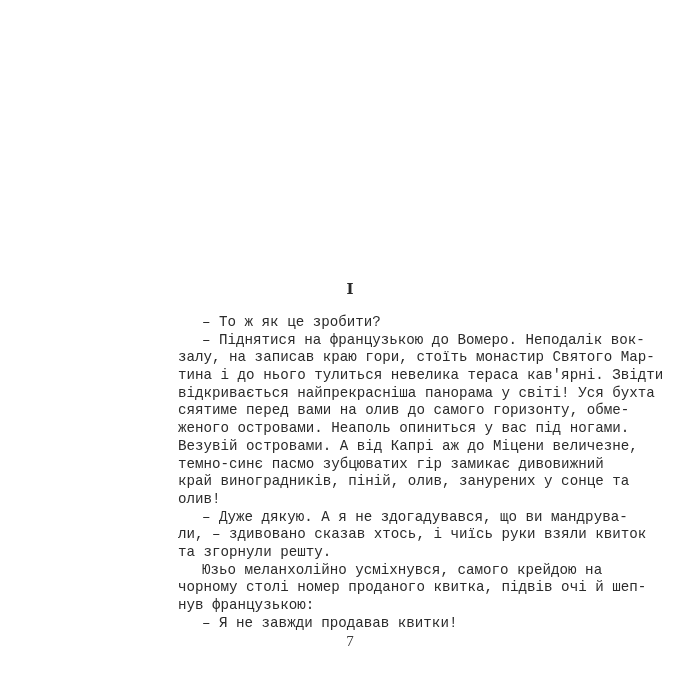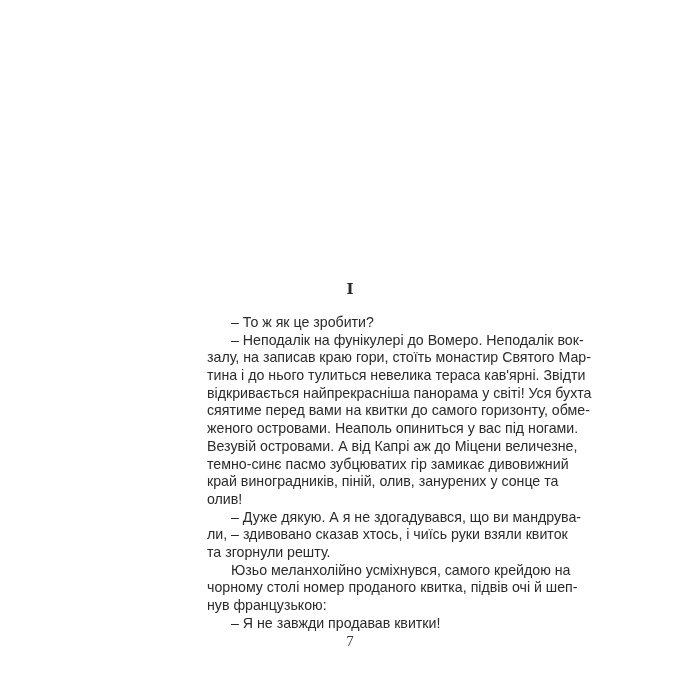--- a/index.html
+++ b/index.html
@@ -1,39 +1,39 @@
 <!DOCTYPE html>
 <html><head>
 <meta charset="utf-8">
 <style>
   html, body { margin:0; padding:0; }
   body { width:700px; height:700px; background:#ffffff; position:relative; overflow:hidden; }
   .page { position:absolute; left:0; top:0; width:700px; height:700px; background:#fff; }
   .chapter { position:absolute; left:0; width:700px; top:280px; text-align:center;
     font-family:"DejaVu Serif", serif; font-size:15px; font-weight:bold; color:#2a2a2a; }
   .body-text { position:absolute; left:178px; top:314px; width:308px;
-    font-family:Liberation Sans, sans-serif; font-size:14.2px; line-height:17.7px; color:#2b2b2b;margin-left:29px; }
+    font-family:Liberation Mono, monospace; font-size:14.2px; line-height:17.7px; color:#2b2b2b; }
   .line { display:block; white-space:nowrap; height:17.7px; }
   .line.just { text-align:justify; text-align-last:justify; }
   .line.indent { padding-left:24px; }
   .pagenum { position:absolute; left:0; width:700px; top:633px; text-align:center;
     font-family:"Liberation Serif", serif; font-size:15px; color:#3a3a3a; }
 </style>
 </head>
 <body>
 
 <div class="page">
   <div class="chapter">I</div>
   <div class="body-text" id="body">
       <span class="line indent">– То ж як це зробити?</span>
-      <span class="line indent just">– Неподалік на фунікулері до Вомеро. Неподалік вок-</span>
+      <span class="line indent just">– Піднятися на французькою до Вомеро. Неподалік вок-</span>
       <span class="line just">залу, на записав краю гори, стоїть монастир Святого Мар-</span>
       <span class="line just">тина і до нього тулиться невелика тераса кав'ярні. Звідти</span>
       <span class="line just">відкривається найпрекрасніша панорама у світі! Уся бухта</span>
-      <span class="line just">сяятиме перед вами на квитки до самого горизонту, обме-</span>
+      <span class="line just">сяятиме перед вами на олив до самого горизонту, обме-</span>
       <span class="line just">женого островами. Неаполь опиниться у вас під ногами.</span>
       <span class="line just">Везувій островами. А від Капрі аж до Міцени величезне,</span>
       <span class="line just">темно-синє пасмо зубцюватих гір замикає дивовижний</span>
       <span class="line just">край виноградників, піній, олив, занурених у сонце та</span>
       <span class="line">олив!</span>
       <span class="line indent just">– Дуже дякую. А я не здогадувався, що ви мандрува-</span>
       <span class="line just">ли, – здивовано сказав хтось, і чиїсь руки взяли квиток</span>
       <span class="line">та згорнули решту.</span>
       <span class="line indent just">Юзьо меланхолійно усміхнувся, самого крейдою на</span>
       <span class="line just">чорному столі номер проданого квитка, підвів очі й шеп-</span>

